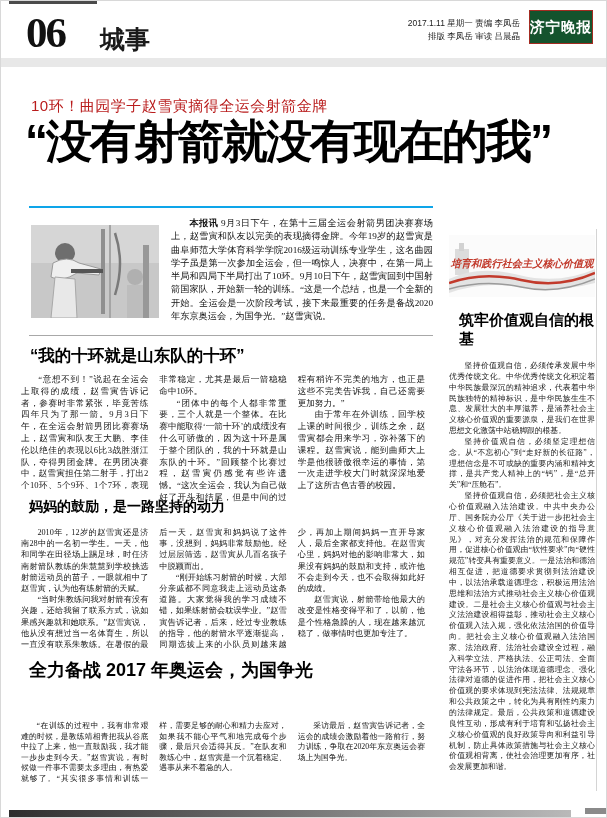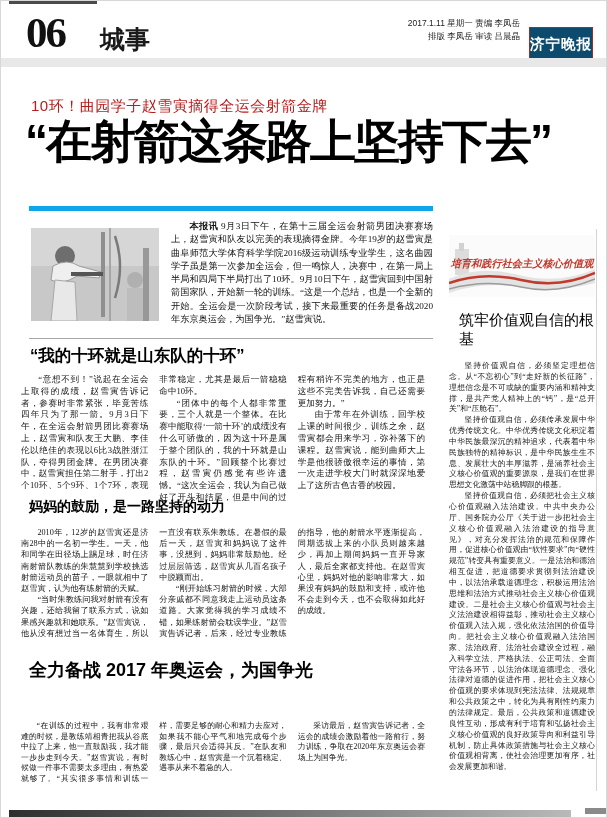--- a/index.html
+++ b/index.html
@@ -7,48 +7,48 @@
     position:relative;width:605px;height:816px;margin:0 auto;
     background:#ffffff;border:1px solid #d8d8d8;overflow:hidden;
     font-family:"Liberation Serif", serif;color:#1c1c1c;
   }
   .abs{position:absolute;}
   
   .top-mark{left:8px;top:0;width:88px;height:3px;background:#4b4b4b;}
   .pageno{left:25px;top:10px;font-family:Liberation Serif, serif;font-size:43px;line-height:1;font-weight:900;letter-spacing:-2px;color:#111;}
   .secname{left:99px;top:26px;font-family:"Liberation Sans",sans-serif;font-size:25px;line-height:1;font-weight:700;color:#1a1a1a;}
   .meta{right:86px;top:16px;text-align:right;font-size:8.5px;line-height:13px;color:#222;font-family:"Liberation Sans",sans-serif;}
-  .masthead{right:13px;top:26px;width:64px;height:34px;background:#0c4a6e;color:#fff;
+  .masthead{right:13px;top:9px;width:64px;height:34px;background:#14532d;color:#fff;
     display:flex;align-items:center;justify-content:center;font-size:14.5px;font-weight:700;
     letter-spacing:1px;font-family:"Liberation Serif",serif;box-shadow:0 0 0 1px #a32b21 inset;}
   .grayband{left:0;top:57px;width:605px;height:9px;background:#e8e8e8;}
   
   .kicker{left:30px;top:96px;font-family:"Liberation Sans",sans-serif;font-size:15px;font-weight:500;color:#b91c1c;letter-spacing:.5px;}
   .mainhead{left:24px;top:112px;width:570px;margin:0;font-family:"Liberation Sans",sans-serif;
     font-size:46px;line-height:1.25;font-weight:900;letter-spacing:-2px;color:#000;}
   
-  .leadbox{left:28px;top:205px;width:404px;height:127px;border-top:5px solid #0ea5e9;border-bottom:1px solid #a8a8a8;}
+  .leadbox{left:28px;top:205px;width:404px;height:127px;border-top:2px solid #0ea5e9;border-bottom:1px solid #a8a8a8;}
   .photo{position:absolute;left:2px;top:17px;width:128px;height:93px;background:#cfcfcf;overflow:hidden;}
   .lead{position:absolute;left:142px;top:9px;width:262px;margin:0;font-size:9.2px;line-height:13.3px;
     text-align:justify;text-indent:2em;color:#111;}
   .lead b{font-weight:700;}
   
   .sec-title{font-family:"Liberation Sans",sans-serif;font-weight:700;color:#000;margin:0;}
   .t1{left:29px;top:344px;font-size:16.5px;}
   .t2{left:28px;top:497px;font-size:14px;}
   .t3{left:28px;top:657px;font-size:18px;}
   .cols{left:20px;width:404px;column-gap:11px;column-count:3;text-align:justify;overflow:hidden;color:#141414;}
   .cols p{margin:0;text-indent:2em;}
   .c1{top:373px;height:150px;font-size:8.6px;line-height:11.8px;}
   .c2{top:526px;height:131px;font-size:8.2px;line-height:11.2px;}
   .c3{top:685px;height:113px;font-size:7.8px;line-height:10.6px;margin-top:35px;}
   
   .sidebar{left:448px;top:234px;width:146px;}
   .banner{position:relative;width:146px;height:62px;overflow:hidden;}
-  .sb-title{margin:14px 0 12px 10px;font-family:"Liberation Sans",sans-serif;font-size:15px;font-weight:400;color:#000;}
+  .sb-title{margin:14px 0 12px 10px;font-family:"Liberation Sans",sans-serif;font-size:15px;font-weight:700;color:#000;}
   .sb-body{margin-top:8px;font-size:7.8px;line-height:10.85px;text-align:justify;height:462px;overflow:hidden;color:#1a1a1a;}
   .sb-body p{margin:0;text-indent:2em;}
   
   .edge-line{right:9px;top:228px;width:1px;height:562px;background:#d4d4d4;}
   .bottombar{left:8px;top:809px;width:562px;height:7px;background:linear-gradient(to right,#2e2e2e,#b9b9b9);}
   .bottomnub{left:584px;top:807px;width:21px;height:6px;background:#8a8a8a;}
 </style>
 </head>
 <body>
 
@@ -59,21 +59,21 @@
   <div class="abs pageno">06</div>
   <div class="abs secname">城事</div>
   <div class="abs meta">
     <div>2017.1.11 星期一  责编 李凤岳</div>
     <div>排版 李凤岳  审读 吕晨晶</div>
   </div>
   <div class="abs masthead">济宁晚报</div>
   <div class="abs grayband"></div>
 
   <div class="abs kicker">10环！曲园学子赵雪寅摘得全运会射箭金牌</div>
-  <h1 class="abs mainhead">“在射箭这条路上坚持下去”</h1>
+  <h1 class="abs mainhead">“没有射箭就没有现在的我”</h1>
 
   <div class="abs leadbox">
     <div class="photo">
       <svg width="128" height="93" viewBox="0 0 128 93" xmlns="http://www.w3.org/2000/svg">
         <rect width="128" height="93" fill="#c8c8c8"></rect>
         <rect x="0" y="0" width="128" height="38" fill="#d6d6d6"></rect>
         <rect x="70" y="4" width="4" height="85" fill="#8f8f8f"></rect>
         <rect x="78" y="0" width="2" height="93" fill="#a5a5a5"></rect>
         <path d="M84 8 q10 30 0 62" stroke="#7a7a7a" stroke-width="2.5" fill="none"></path>
         <circle cx="34" cy="28" r="10" fill="#6e6e6e"></circle>
@@ -93,20 +93,21 @@
     <p>“意想不到！”说起在全运会上取得的成绩，赵雪寅告诉记者，参赛时非常紧张，毕竟苦练四年只为了那一箭。9月3日下午，在全运会射箭男团比赛赛场上，赵雪寅和队友王大鹏、李佳伦以绝佳的表现以6比3战胜浙江队，夺得男团金牌。在男团决赛中，赵雪寅担任第二射手，打出2个10环、5个9环、1个7环，表现非常稳定，尤其是最后一箭稳稳命中10环。</p>
     <p>“团体中的每个人都非常重要，三个人就是一个整体。在比赛中能取得‘一箭十环’的成绩没有什么可骄傲的，因为这十环是属于整个团队的，我的十环就是山东队的十环。”回顾整个比赛过程，赵雪寅仍感觉有些许遗憾。“这次全运会，我认为自己做好了开头和结尾，但是中间的过程有稍许不完美的地方，也正是这些不完美告诉我，自己还需要更加努力。”</p>
     <p>由于常年在外训练，回学校上课的时间很少，训练之余，赵雪寅都会用来学习，弥补落下的课程。赵雪寅说，能到曲师大上学是他很骄傲很幸运的事情，第一次走进学校大门时就深深地爱上了这所古色古香的校园。</p>
   </div>
 
   <h2 class="abs sec-title t2">妈妈的鼓励，是一路坚持的动力</h2>
   <div class="abs cols c2">
     <p>2010年，12岁的赵雪寅还是济南28中的一名初一学生。一天，他和同学在田径场上踢足球，时任济南射箭队教练的朱慧慧到学校挑选射箭运动员的苗子，一眼就相中了赵雪寅，认为他有练射箭的天赋。</p>
     <p>“当时朱教练问我对射箭有没有兴趣，还给我留了联系方式，说如果感兴趣就和她联系。”赵雪寅说，他从没有想过当一名体育生，所以一直没有联系朱教练。在暑假的最后一天，赵雪寅和妈妈说了这件事，没想到，妈妈非常鼓励他。经过层层筛选，赵雪寅从几百名孩子中脱颖而出。</p>
     <p>“刚开始练习射箭的时候，大部分亲戚都不同意我走上运动员这条道路。大家觉得我的学习成绩不错，如果练射箭会耽误学业。”赵雪寅告诉记者，后来，经过专业教练的指导，他的射箭水平逐渐提高，同期选拔上来的小队员则越来越少，再加上期间妈妈一直开导家人，最后全家都支持他。在赵雪寅心里，妈妈对他的影响非常大，如果没有妈妈的鼓励和支持，或许他不会走到今天，也不会取得如此好的成绩。</p>
+    <p>赵雪寅说，射箭带给他最大的改变是性格变得平和了，以前，他是个性格急躁的人，现在越来越沉稳了，做事情时也更加专注了。</p>
   </div>
 
   <h2 class="abs sec-title t3">全力备战 2017 年奥运会，为国争光</h2>
   <div class="abs cols c3">
     <p>“在训练的过程中，我有非常艰难的时候，是教练靖相青把我从谷底中拉了上来，他一直鼓励我，我才能一步步走到今天。”赵雪寅说，有时候做一件事不需要太多理由，有热爱就够了。“其实很多事情和训练一样，需要足够的耐心和精力去应对，如果我不能心平气和地完成每个步骤，最后只会适得其反。”在队友和教练心中，赵雪寅是一个沉着稳定、遇事从来不着急的人。</p>
     <p>采访最后，赵雪寅告诉记者，全运会的成绩会激励着他一路前行，努力训练，争取在2020年东京奥运会赛场上为国争光。</p>
 
   </div>
 
   <aside class="abs sidebar">
@@ -116,22 +117,22 @@
         <rect x="6" y="14" width="14" height="26" fill="#dcdcdc"></rect>
         <rect x="10" y="8" width="5" height="8" fill="#d2d2d2"></rect>
         <path d="M0 44 q30 -14 70 -4 t76 -6 v14 q-40 10 -76 4 t-70 6 z" fill="#e3e3e3"></path>
         <path d="M0 48 q34 -12 72 -3 t74 -7" stroke="#c23a2c" stroke-width="2.5" fill="none"></path>
         <path d="M0 54 q36 -10 72 -2 t74 -8" stroke="#9b9b9b" stroke-width="1.5" fill="none"></path>
         <text x="73" y="32" text-anchor="middle" font-size="10.2" font-style="italic" font-weight="bold" fill="#c23a2c">培育和践行社会主义核心价值观</text>
       </svg>
     </div>
     <h2 class="sb-title">筑牢价值观自信的根基</h2>
     <div class="sb-body">
+      <p>坚持价值观自信，必须传承发展中华优秀传统文化。中华优秀传统文化积淀着中华民族最深沉的精神追求，代表着中华民族独特的精神标识，是中华民族生生不息、发展壮大的丰厚滋养，是涵养社会主义核心价值观的重要源泉，是我们在世界思想文化激荡中站稳脚跟的根基。</p>
       <p>坚持价值观自信，必须坚定理想信念。从“不忘初心”到“走好新的长征路”，理想信念是不可或缺的重要内涵和精神支撑，是共产党人精神上的“钙”，是“总开关”和“压舱石”。</p>
-      <p>坚持价值观自信，必须传承发展中华优秀传统文化。中华优秀传统文化积淀着中华民族最深沉的精神追求，代表着中华民族独特的精神标识，是中华民族生生不息、发展壮大的丰厚滋养，是涵养社会主义核心价值观的重要源泉，是我们在世界思想文化激荡中站稳脚跟的根基。</p>
       <p>坚持价值观自信，必须把社会主义核心价值观融入法治建设。中共中央办公厅、国务院办公厅《关于进一步把社会主义核心价值观融入法治建设的指导意见》，对充分发挥法治的规范和保障作用，促进核心价值观由“软性要求”向“硬性规范”转变具有重要意义。一是法治和德治相互促进，把道德要求贯彻到法治建设中，以法治承载道德理念，积极运用法治思维和法治方式推动社会主义核心价值观建设。二是社会主义核心价值观与社会主义法治建设相得益彰，推动社会主义核心价值观入法入规，强化依法治国的价值导向。把社会主义核心价值观融入法治国家、法治政府、法治社会建设全过程，融入科学立法、严格执法、公正司法、全面守法各环节，以法治体现道德理念、强化法律对道德的促进作用，把社会主义核心价值观的要求体现到宪法法律、法规规章和公共政策之中，转化为具有刚性约束力的法律规定。最后，公共政策和道德建设良性互动，形成有利于培育和弘扬社会主义核心价值观的良好政策导向和利益引导机制，防止具体政策措施与社会主义核心价值观相背离，使社会治理更加有序，社会发展更加和谐。</p>
     </div>
   </aside>
 
   <div class="abs edge-line"></div>
   <div class="abs bottombar"></div>
   <div class="abs bottomnub"></div>
 
 </div>
 

